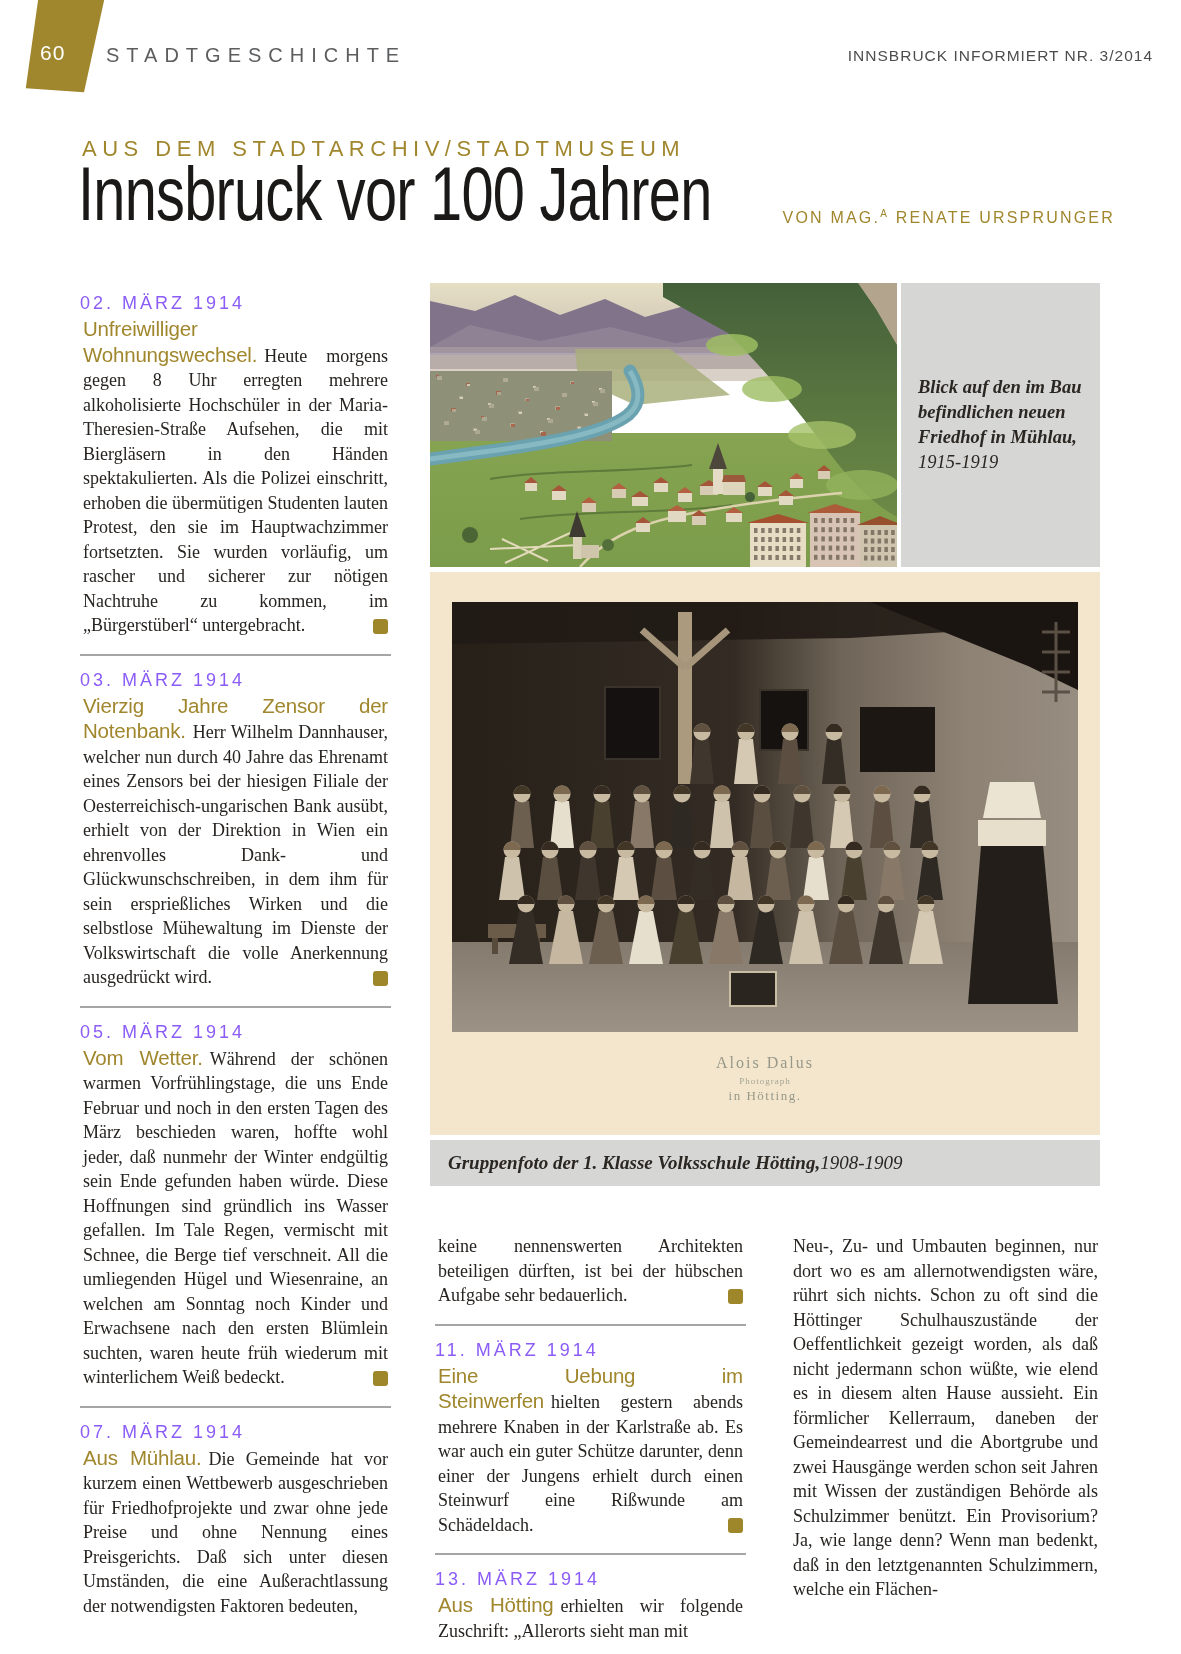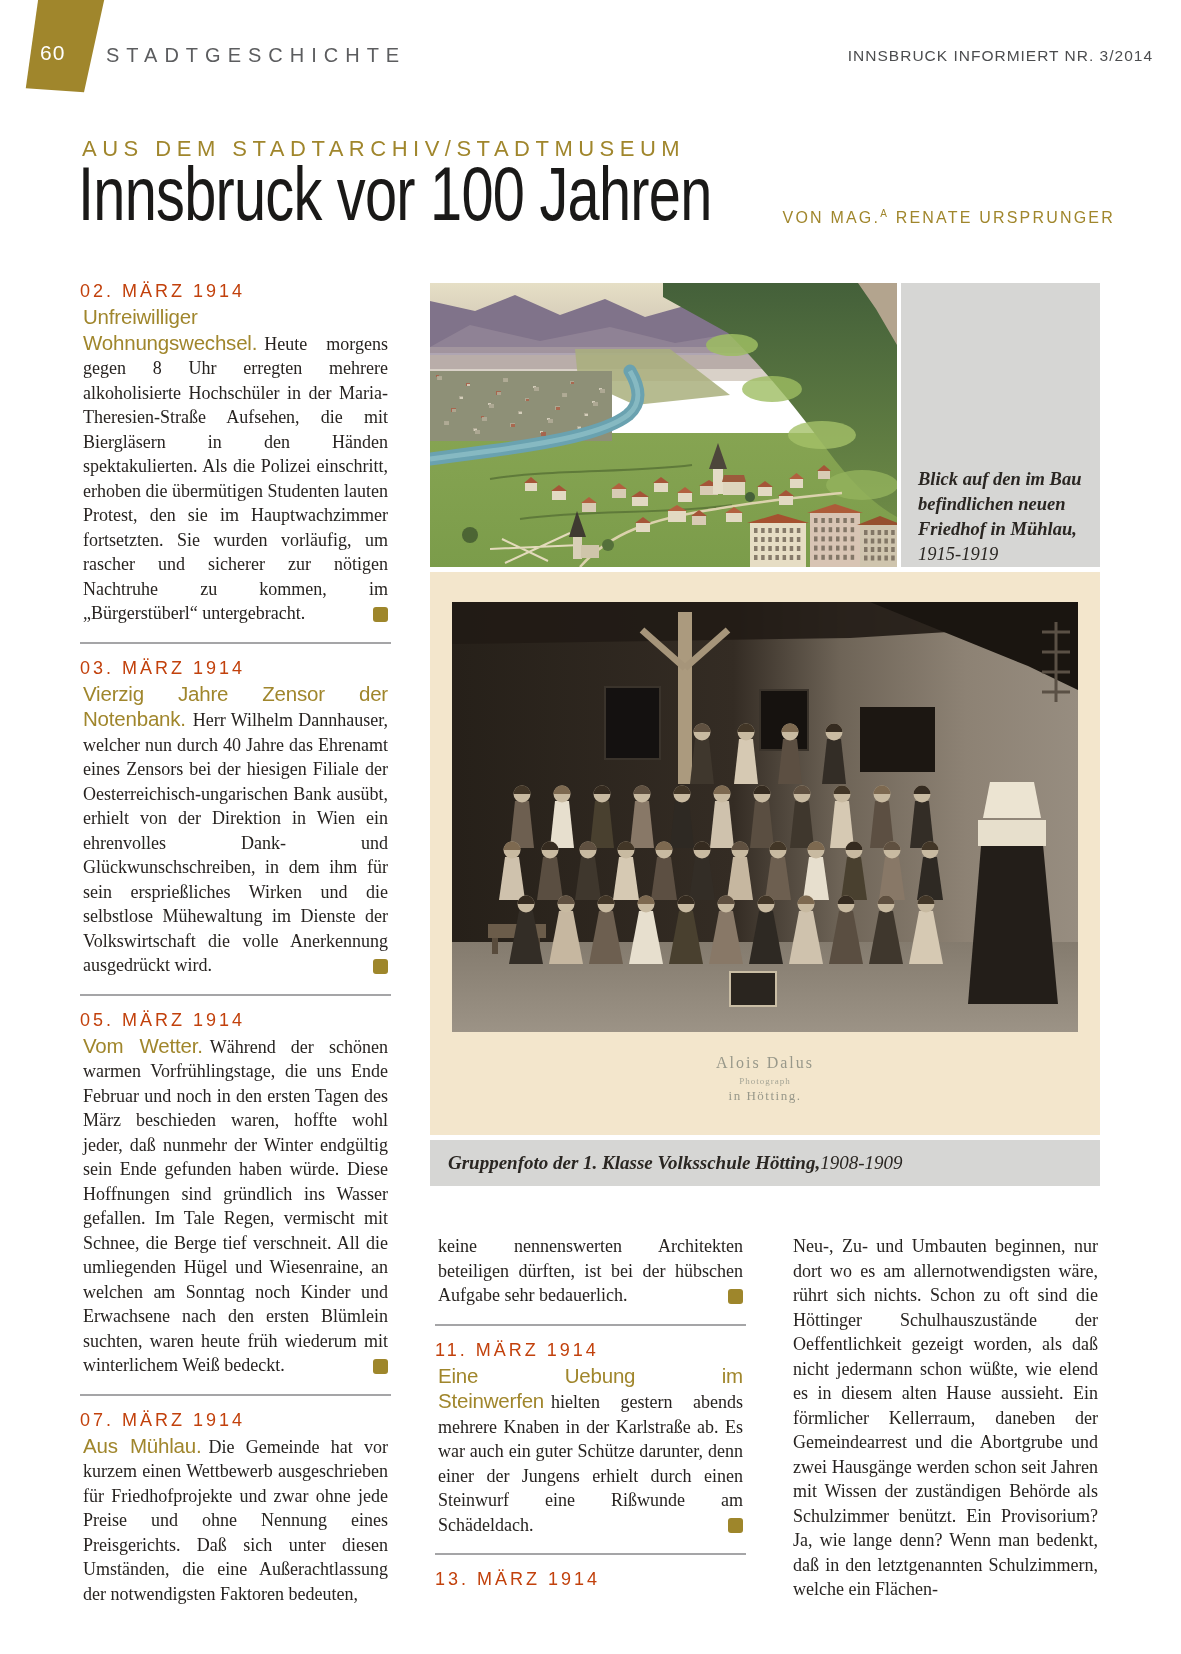--- a/index.html
+++ b/index.html
@@ -20,33 +20,33 @@
          transform:scaleX(0.76);transform-origin:left top;}
   .byline{position:absolute;top:208px;right:66px;font-size:16px;letter-spacing:2.2px;color:#a0862c;}
   .byline sup{font-size:10px;}
 
   
   .col{position:absolute;width:311px;}
   .col-left{left:80px;top:281px;}
   .col-mid{left:435px;top:1231px;}
   .col-right{left:790px;top:1231px;}
 
-  .entry-date{font-size:18px;letter-spacing:3px;color:#c2410c;margin:0 0 3px 0;}
+  .entry-date{font-size:18px;letter-spacing:3px;color:#8b5cf6;margin:12px 0 3px 0;}
   .entry-body{font-family:"Liberation Serif","DejaVu Serif",serif;font-size:18px;line-height:24.5px;
               text-align:justify;color:#272320;margin:3px;position:relative;}
   .entry-head{font-family:"Liberation Sans",sans-serif;font-size:20.5px;letter-spacing:-0.2px;
               color:#a0862c;margin-right:7px;}
   .endmark{position:absolute;right:0;bottom:4px;width:15px;height:15px;border-radius:3px;background:#9e862b;}
   .divider{border:0;border-top:2px solid #a5a5a7;margin:16px 0 14px 0;}
 
   
   .pano{position:absolute;left:430px;top:283px;width:467px;height:284px;}
   .pano svg{display:block;width:100%;height:100%;}
   .pano-caption{position:absolute;left:901px;top:283px;width:199px;height:284px;background:#d6d6d4;
-                display:flex;align-items:flex-end;}
+                display:flex;align-items:center;}
   .pano-caption .cap-inner{padding:0 14px 0 17px;font-family:"Liberation Serif","DejaVu Serif",serif;
                 font-style:italic;font-size:18.5px;line-height:25px;color:#2a2622;}
   .cap-bold{font-weight:bold;}
   .group{position:absolute;left:430px;top:572px;width:670px;height:563px;}
   .group svg{display:block;width:100%;height:100%;}
   .group-caption{position:absolute;left:430px;top:1140px;width:670px;height:46px;background:#d6d6d4;
                  display:flex;align-items:center;box-sizing:border-box;padding-left:18px;
                  font-family:"Liberation Serif","DejaVu Serif",serif;font-style:italic;
                  font-size:19px;color:#2a2622;text-align:right;}
 </style>
@@ -474,20 +474,21 @@
   <div class="col col-mid">
     <p class="entry-body"><span>keine nennenswerten Architekten beteiligen dürften, ist bei der hübschen Aufgabe sehr bedauerlich.</span><span class="endmark"></span></p>
     <hr class="divider">
     <section class="entry">
       <div class="entry-date">11. MÄRZ 1914</div>
       <p class="entry-body"><span class="entry-head">Eine Uebung im Steinwerfen</span><span>hielten gestern abends mehrere Knaben in der Karlstraße ab. Es war auch ein guter Schütze darunter, denn einer der Jungens erhielt durch einen Steinwurf eine Rißwunde am Schädeldach.</span><span class="endmark"></span></p>
     </section>
     <hr class="divider">
     <section class="entry">
       <div class="entry-date">13. MÄRZ 1914</div>
+      <p class="entry-body"><span class="entry-head">Aus Hötting</span><span>erhielten wir folgende Zuschrift: „Allerorts sieht man mit</span></p>
     </section>
   </div>
 
   <div class="col col-right">
     <p class="entry-body">Neu-, Zu- und Umbauten beginnen, nur dort wo es am allernotwendigsten wäre, rührt sich nichts. Schon zu oft sind die Höttinger Schulhauszustände der Oeffentlichkeit gezeigt worden, als daß nicht jedermann schon wüßte, wie elend es in diesem alten Hause aussieht. Ein förmlicher Kellerraum, daneben der Gemeindearrest und die Abortgrube und zwei Hausgänge werden schon seit Jahren mit Wissen der zuständigen Behörde als Schulzimmer benützt. Ein Provisorium? Ja, wie lange denn? Wenn man bedenkt, daß in den letztgenannten Schulzimmern, welche ein Flächen-</p>
   </div>
 
 </div>
 
 </body></html>

